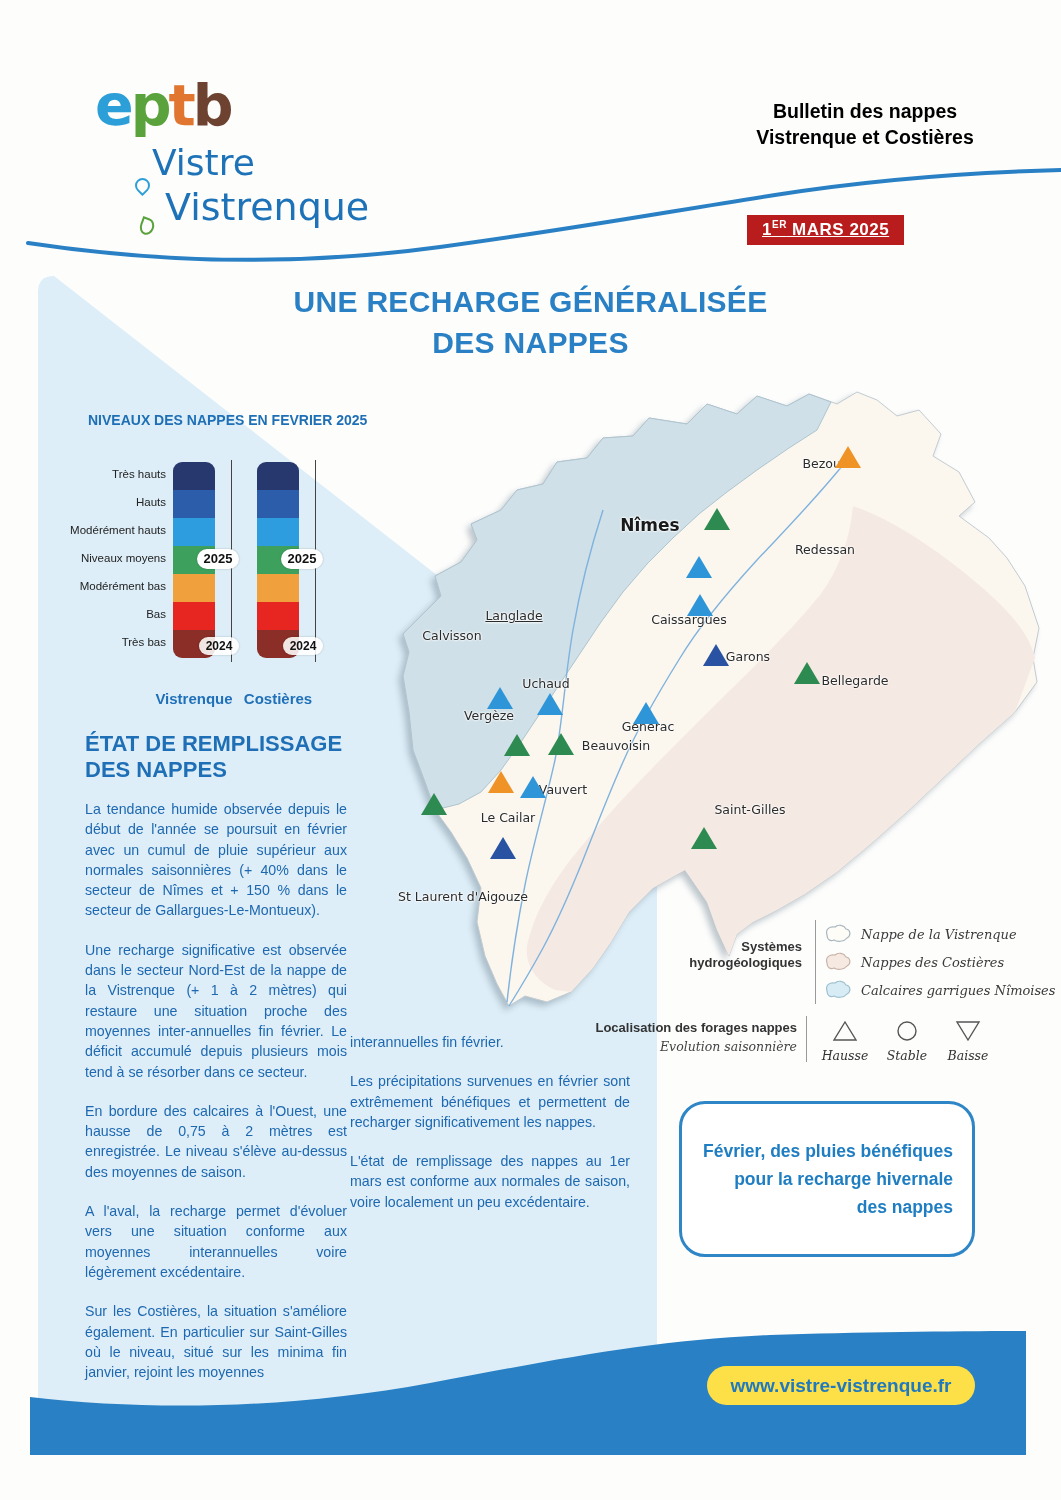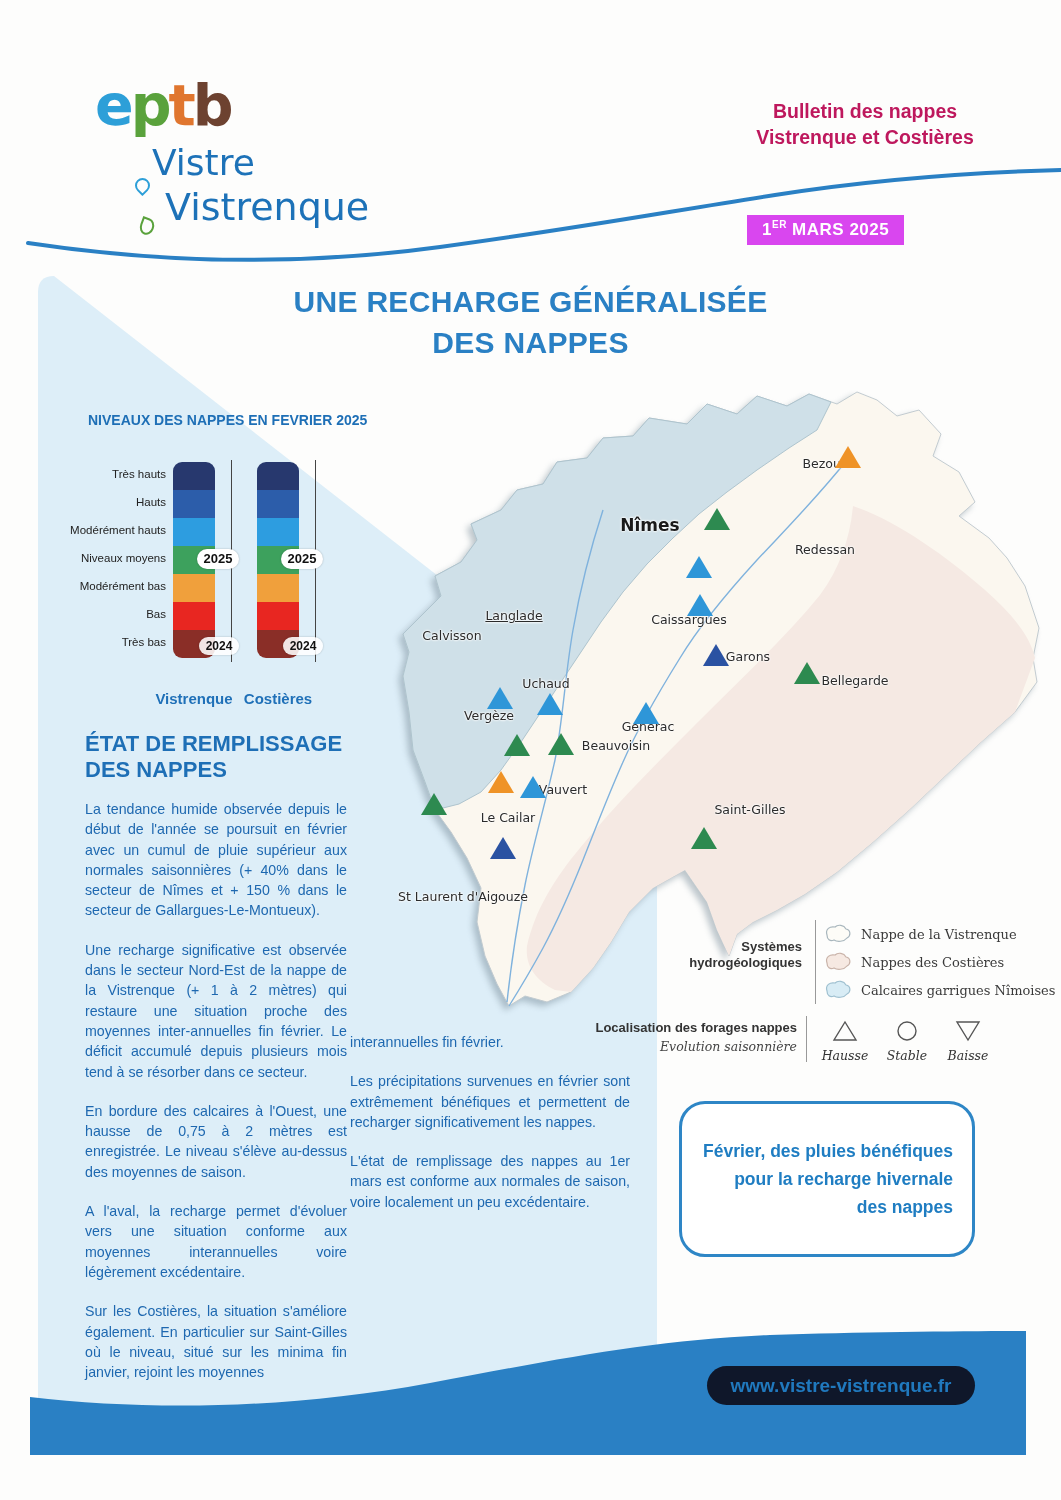--- a/index.html
+++ b/index.html
@@ -12,23 +12,23 @@
              letter-spacing:-3px;font-family:"DejaVu Sans",sans-serif;}
   .logo-line1{position:absolute;left:152px;top:142px;font-size:36px;color:#1d72b8;
               font-family:"DejaVu Sans",sans-serif;}
   .logo-line2{position:absolute;left:165px;top:185px;font-size:38px;color:#1d72b8;
               font-family:"DejaVu Sans",sans-serif;}
   .droplet{position:absolute;left:135px;top:178px;width:11px;height:11px;
            border:2px solid #2d9fd8;border-radius:50% 50% 50% 0;transform:rotate(-45deg);}
   .leaf{position:absolute;left:140px;top:218px;width:10px;height:13px;
         border:2px solid #5aa23c;border-radius:0 50% 50% 50%;transform:rotate(20deg);}
   .bulletin-head{position:absolute;left:700px;top:98px;width:330px;text-align:center;
-                 font-size:19.5px;font-weight:bold;color:#be185d;line-height:1.35;}
-  .date-badge{position:absolute;left:747px;top:215px;background:#d946ef;color:#fff;
-              font-weight:bold;font-size:17px;padding:4px 15px 5px 15px;letter-spacing:.5px;}
+                 font-size:19.5px;font-weight:bold;color:#000000;line-height:1.35;}
+  .date-badge{position:absolute;left:747px;top:215px;background:#b91c1c;color:#fff;
+              font-weight:bold;font-size:17px;padding:4px 15px 5px 15px;letter-spacing:.5px;text-decoration:underline;}
   .date-badge sup{font-size:10px;}
 
   
   .main-title{position:absolute;left:0;top:281px;width:1061px;text-align:center;
               font-size:30px;font-weight:bold;color:#2a80c4;line-height:1.38;letter-spacing:.3px;}
 
   
   .lvl-heading{position:absolute;left:88px;top:412px;font-size:14px;font-weight:bold;color:#1e6fb6;}
   .lvl-label{position:absolute;width:128px;text-align:right;font-size:11.5px;color:#222;}
   .bar{position:absolute;width:42px;height:196px;border-radius:9px;overflow:hidden;
@@ -55,33 +55,33 @@
         text-shadow:0 0 2px #fff,0 0 2px #fff,0 0 3px #fff;}
   .town-major{font-size:17px;font-weight:bold;color:#1a1a1a;}
   .marker{position:absolute;width:0;height:0;border-left:13px solid transparent;
           border-right:13px solid transparent;}
 
   
   .sys-title{position:absolute;left:622px;top:939px;width:180px;text-align:right;
              font-size:13px;font-weight:bold;color:#333;line-height:1.25;}
   .vline{position:absolute;width:1px;background:#999;}
   .sys-row{position:absolute;display:flex;align-items:center;gap:7px;height:26px;}
-  .sys-label{font-size:13px;color:#3a3a3a;font-family:"DejaVu Serif",serif;}
+  .sys-label{font-size:13px;font-style:italic;color:#3a3a3a;font-family:"DejaVu Serif",serif;}
   .for-title{position:absolute;left:559px;top:1020px;width:238px;text-align:right;
              font-size:13px;font-weight:bold;color:#333;}
   .for-sub{position:absolute;left:559px;top:1039px;width:238px;text-align:right;
            font-size:12.5px;font-style:italic;color:#444;font-family:"DejaVu Serif",serif;}
   .evo-item{position:absolute;width:64px;text-align:center;}
   .evo-label{font-size:12.5px;font-style:italic;color:#333;font-family:"DejaVu Serif",serif;margin-top:1px;}
 
   
   .callout{position:absolute;left:679px;top:1101px;width:290px;height:150px;background:#fff;
            border:3px solid #2e86c6;border-radius:26px;display:flex;align-items:center;justify-content:center;}
   .callout-text{width:252px;text-align:right;font-size:17.5px;font-weight:bold;color:#1f7dc2;line-height:1.6;}
-  .footer-pill{position:absolute;left:707px;top:1366px;width:268px;height:39px;background:#0f172a;
+  .footer-pill{position:absolute;left:707px;top:1366px;width:268px;height:39px;background:#fde047;
                border-radius:20px;text-align:center;line-height:39px;font-size:19px;
                font-weight:bold;color:#2079be;}
 </style>
 </head>
 <body>
 
 <div class="page">
 
   <svg class="abs" style="left:0;top:0;" width="1061" height="1500" viewBox="0 0 1061 1500">
     <path d="M54 276 L657 747 L657 1408 L38 1408 L38 292 Q38 276 54 276 Z" fill="#ddeef8"></path>

